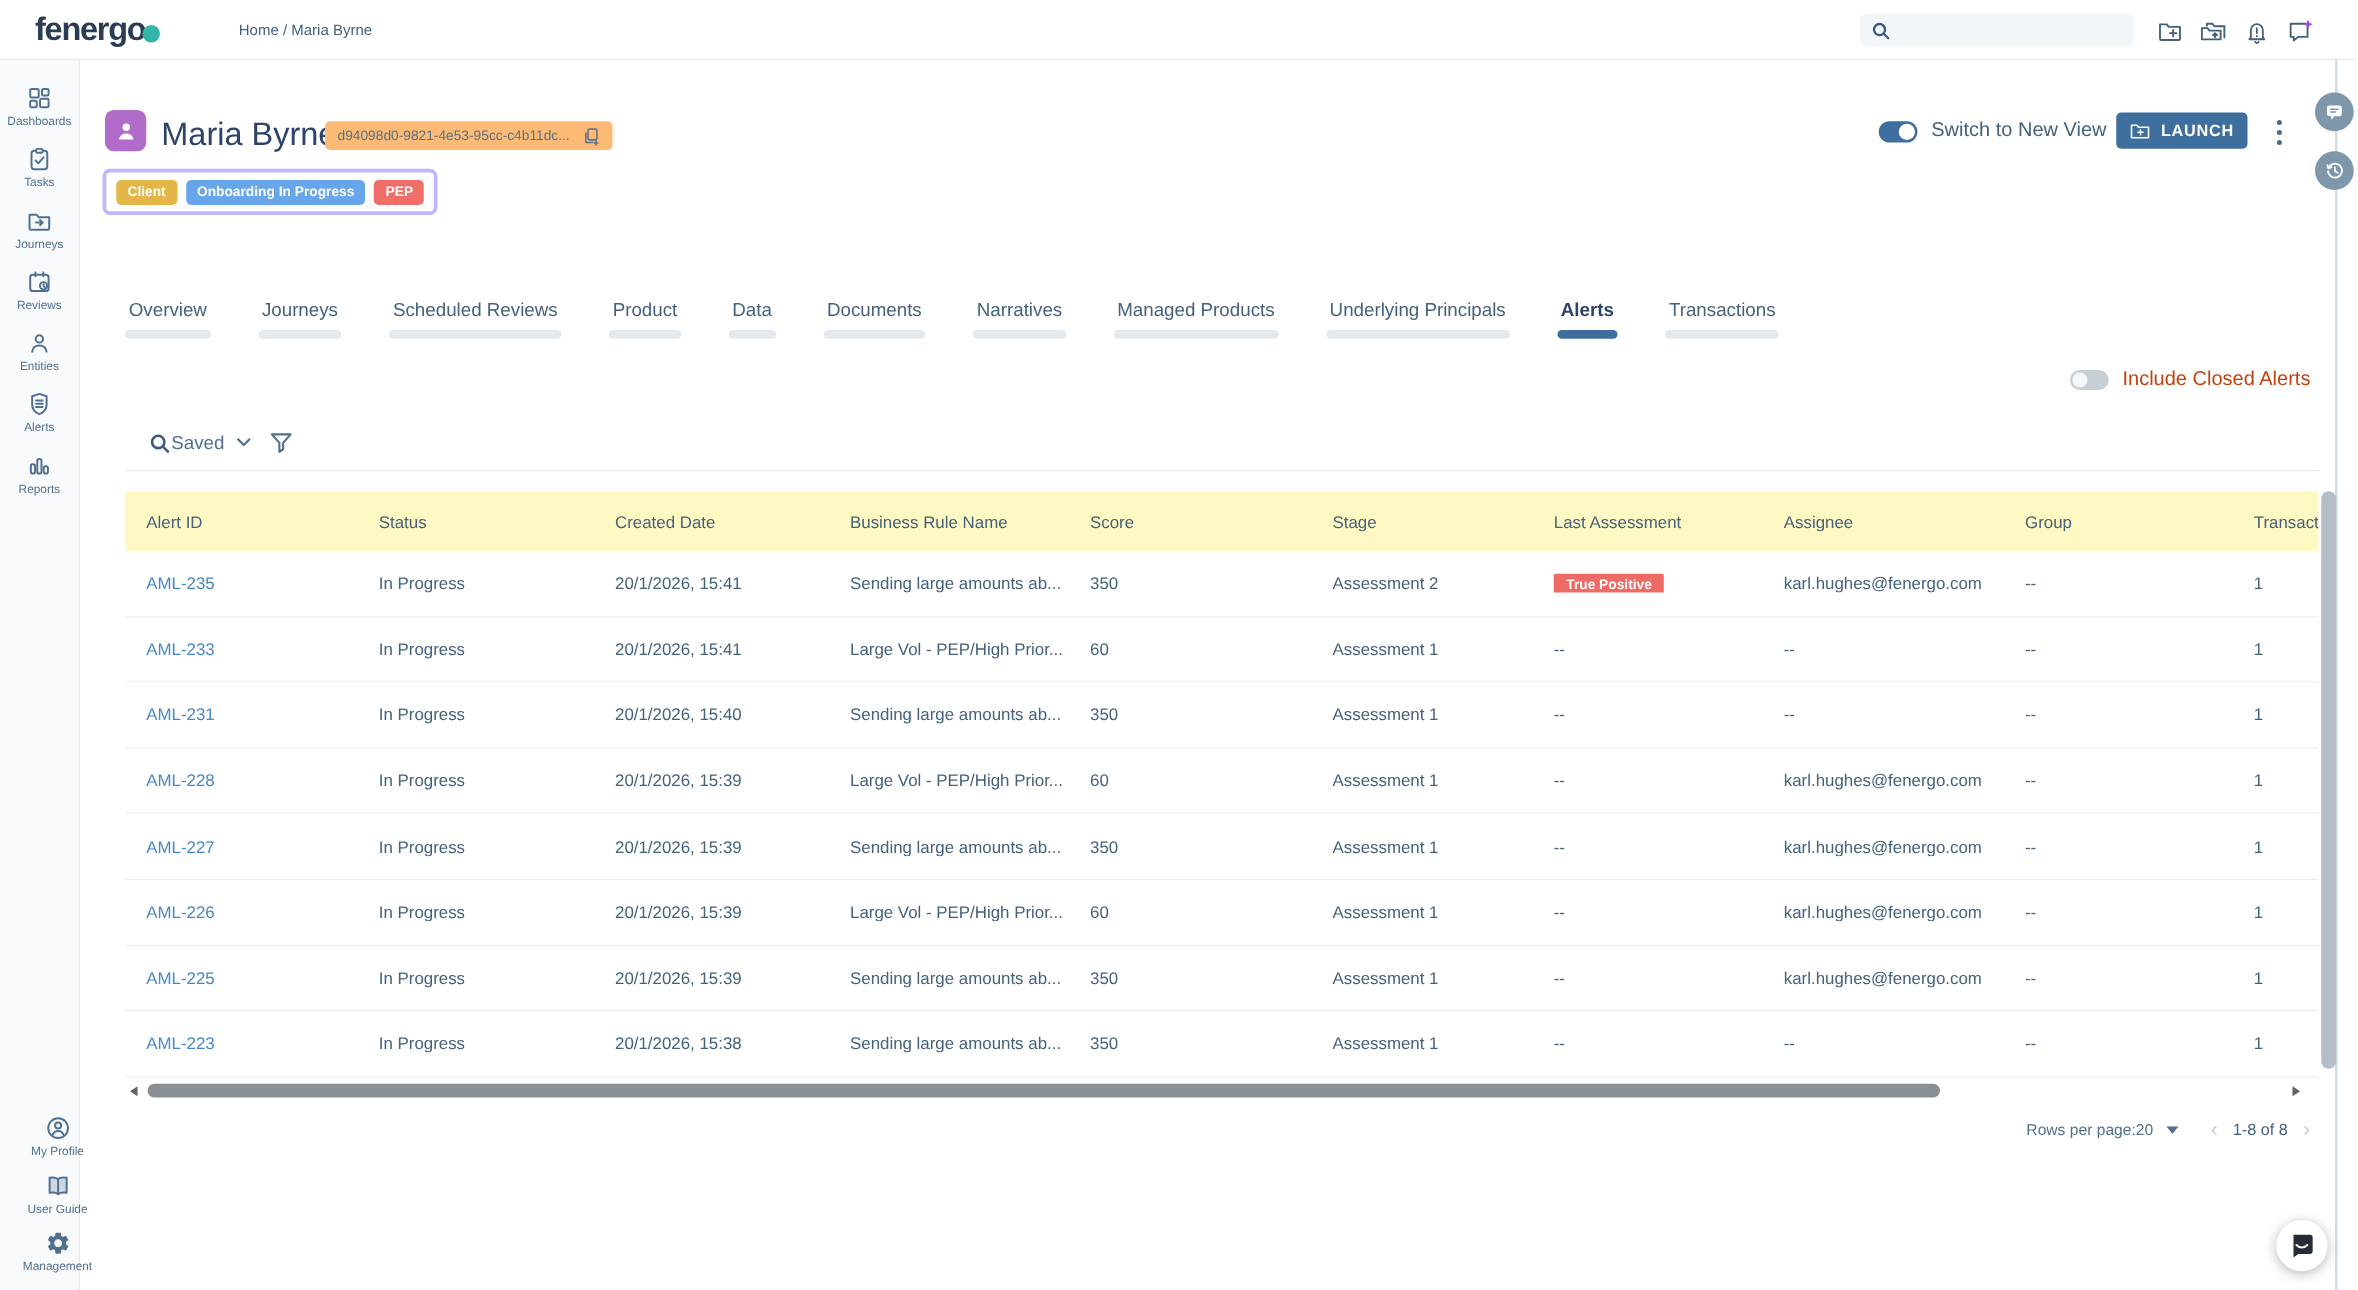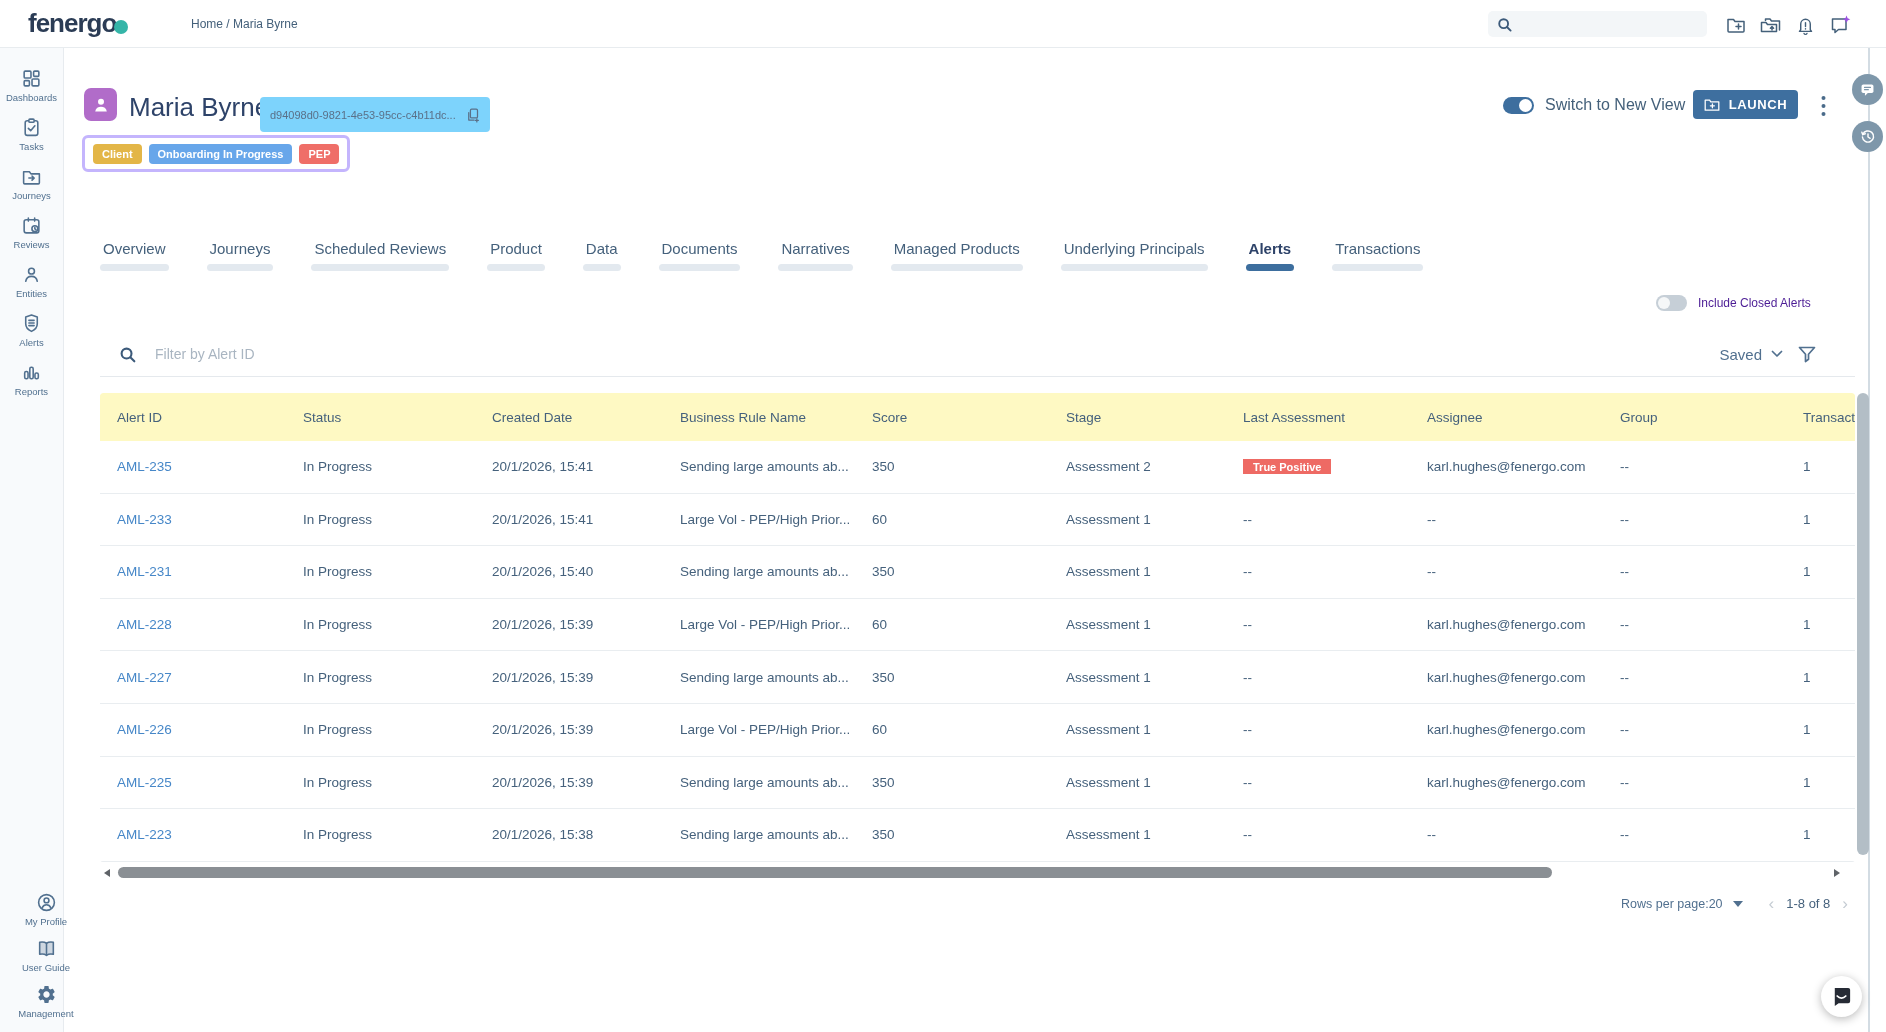--- a/index.html
+++ b/index.html
@@ -27,21 +27,21 @@
   .side-item { width:64px; height:49px; display:flex; flex-direction:column; align-items:center;
                justify-content:center; gap:3px; cursor:pointer; }
   .side-label { font-size:9.5px; color:#51708f; white-space:nowrap; }
   .side-footer { position:absolute; bottom:8px; left:0; width:64px; display:flex; flex-direction:column; align-items:center; }
   .side-item.small { height:46px;margin-left:28px; }
 
   
   .avatar { position:absolute; left:84px; top:88px; width:33px; height:33px; border-radius:7px;
             background:#b16cc9; display:flex; align-items:center; justify-content:center; }
   .client-name { position:absolute; left:129px; top:92px; font-size:26px; font-weight:500; color:#2e4369; }
-  .id-pill { position:absolute; left:260px; top:97px; height:35px; background:#7dd3fc; border-radius:4px;
+  .id-pill { position:absolute; left:260px; top:97px; height:23px; background:#fdba74; border-radius:4px;
              display:flex; align-items:center; gap:9px; padding:0 10px; }
   .id-text { font-size:11px; color:#5a7088; }
   .copy-btn { cursor:pointer; display:flex; }
   .switch-wrap { position:absolute; left:1503px; top:96px; display:flex; align-items:center; gap:11px; }
   .toggle { position:relative; border-radius:9px; cursor:pointer; }
   .toggle.on  { width:31px; height:17px; background:#3d6e9e; }
   .toggle.on .knob  { position:absolute; right:2px; top:2px; width:13px; height:13px; border-radius:50%; background:#fff; }
   .toggle.off { width:31px; height:16px; background:#c6cfd7; }
   .toggle.off .knob { position:absolute; left:2px; top:2px; width:12px; height:12px; border-radius:50%; background:#f5f7f8; }
   .switch-label { font-size:16px; color:#44607a; }
@@ -63,21 +63,21 @@
   
   .tabs { position:absolute; left:100px; top:240px; display:flex; gap:38px; }
   .tab { display:flex; flex-direction:column; gap:7px; cursor:pointer; }
   .tab-label { font-size:15px; color:#45617c; padding:0 3px; white-space:nowrap; }
   .tab-underline { height:7px; border-radius:3.5px; background:#e3e9ef; width:100%; }
   .tab.active .tab-label { font-weight:bold; color:#2e4369; }
   .tab.active .tab-underline { background:#3d6e9e; }
 
   
   .include-row { position:absolute; left:1656px; top:295px; display:flex; align-items:center; gap:11px; }
-  .include-label { font-size:12px; color:#4c1d95; white-space:nowrap; }
+  .include-label { font-size:16px; color:#c2410c; white-space:nowrap; }
   .filter-row { position:absolute; left:100px; top:332px; width:1755px; height:45px;
                 border-bottom:1px solid #e5e9ed; display:flex; align-items:center; }
   .filter-row input { border:none; outline:none; flex:1; margin-left:18px; font-size:14px; color:#44607a; }
   .filter-row input::placeholder { color:#a9b5c1; }
   .filter-search-icon { margin-left:18px; }
   .saved-wrap { display:flex; align-items:center; gap:9px; margin-right:14px; cursor:pointer; }
   .saved-label { font-size:15px; color:#51708f;text-align:center; }
   .funnel-btn { margin-right:38px; cursor:pointer; }
 
   
@@ -381,21 +381,20 @@
   <span class="include-label">Include Closed Alerts</span>
 </div>
 
 <div class="filter-row">
   <span class="filter-search-icon">
     <svg width="19" height="19" viewBox="0 0 20 20" fill="none" stroke="#3c5a7a" stroke-width="2.2" stroke-linecap="round">
       <circle cx="9" cy="9" r="5.2"></circle>
         <path d="M13.2 13.2l4 4"></path>
     </svg>
   </span>
-  <input placeholder="Filter by Alert ID" style="">
   <span class="saved-wrap">
     <span class="saved-label">Saved</span>
     <svg width="12" height="8" viewBox="0 0 12 8" fill="none" stroke="#51708f" stroke-width="1.7" stroke-linecap="round" stroke-linejoin="round">
       <path d="M1.5 1.5L6 6l4.5-4.5"></path>
     </svg>
   </span>
   <span class="funnel-btn">
     <svg width="20" height="19" viewBox="0 0 20 19" fill="none" stroke="#51708f" stroke-width="1.7" stroke-linejoin="round">
       <path d="M2.5 2.5h15l-6 6.8v5l-3 2.2v-7.2z"></path>
     </svg>

